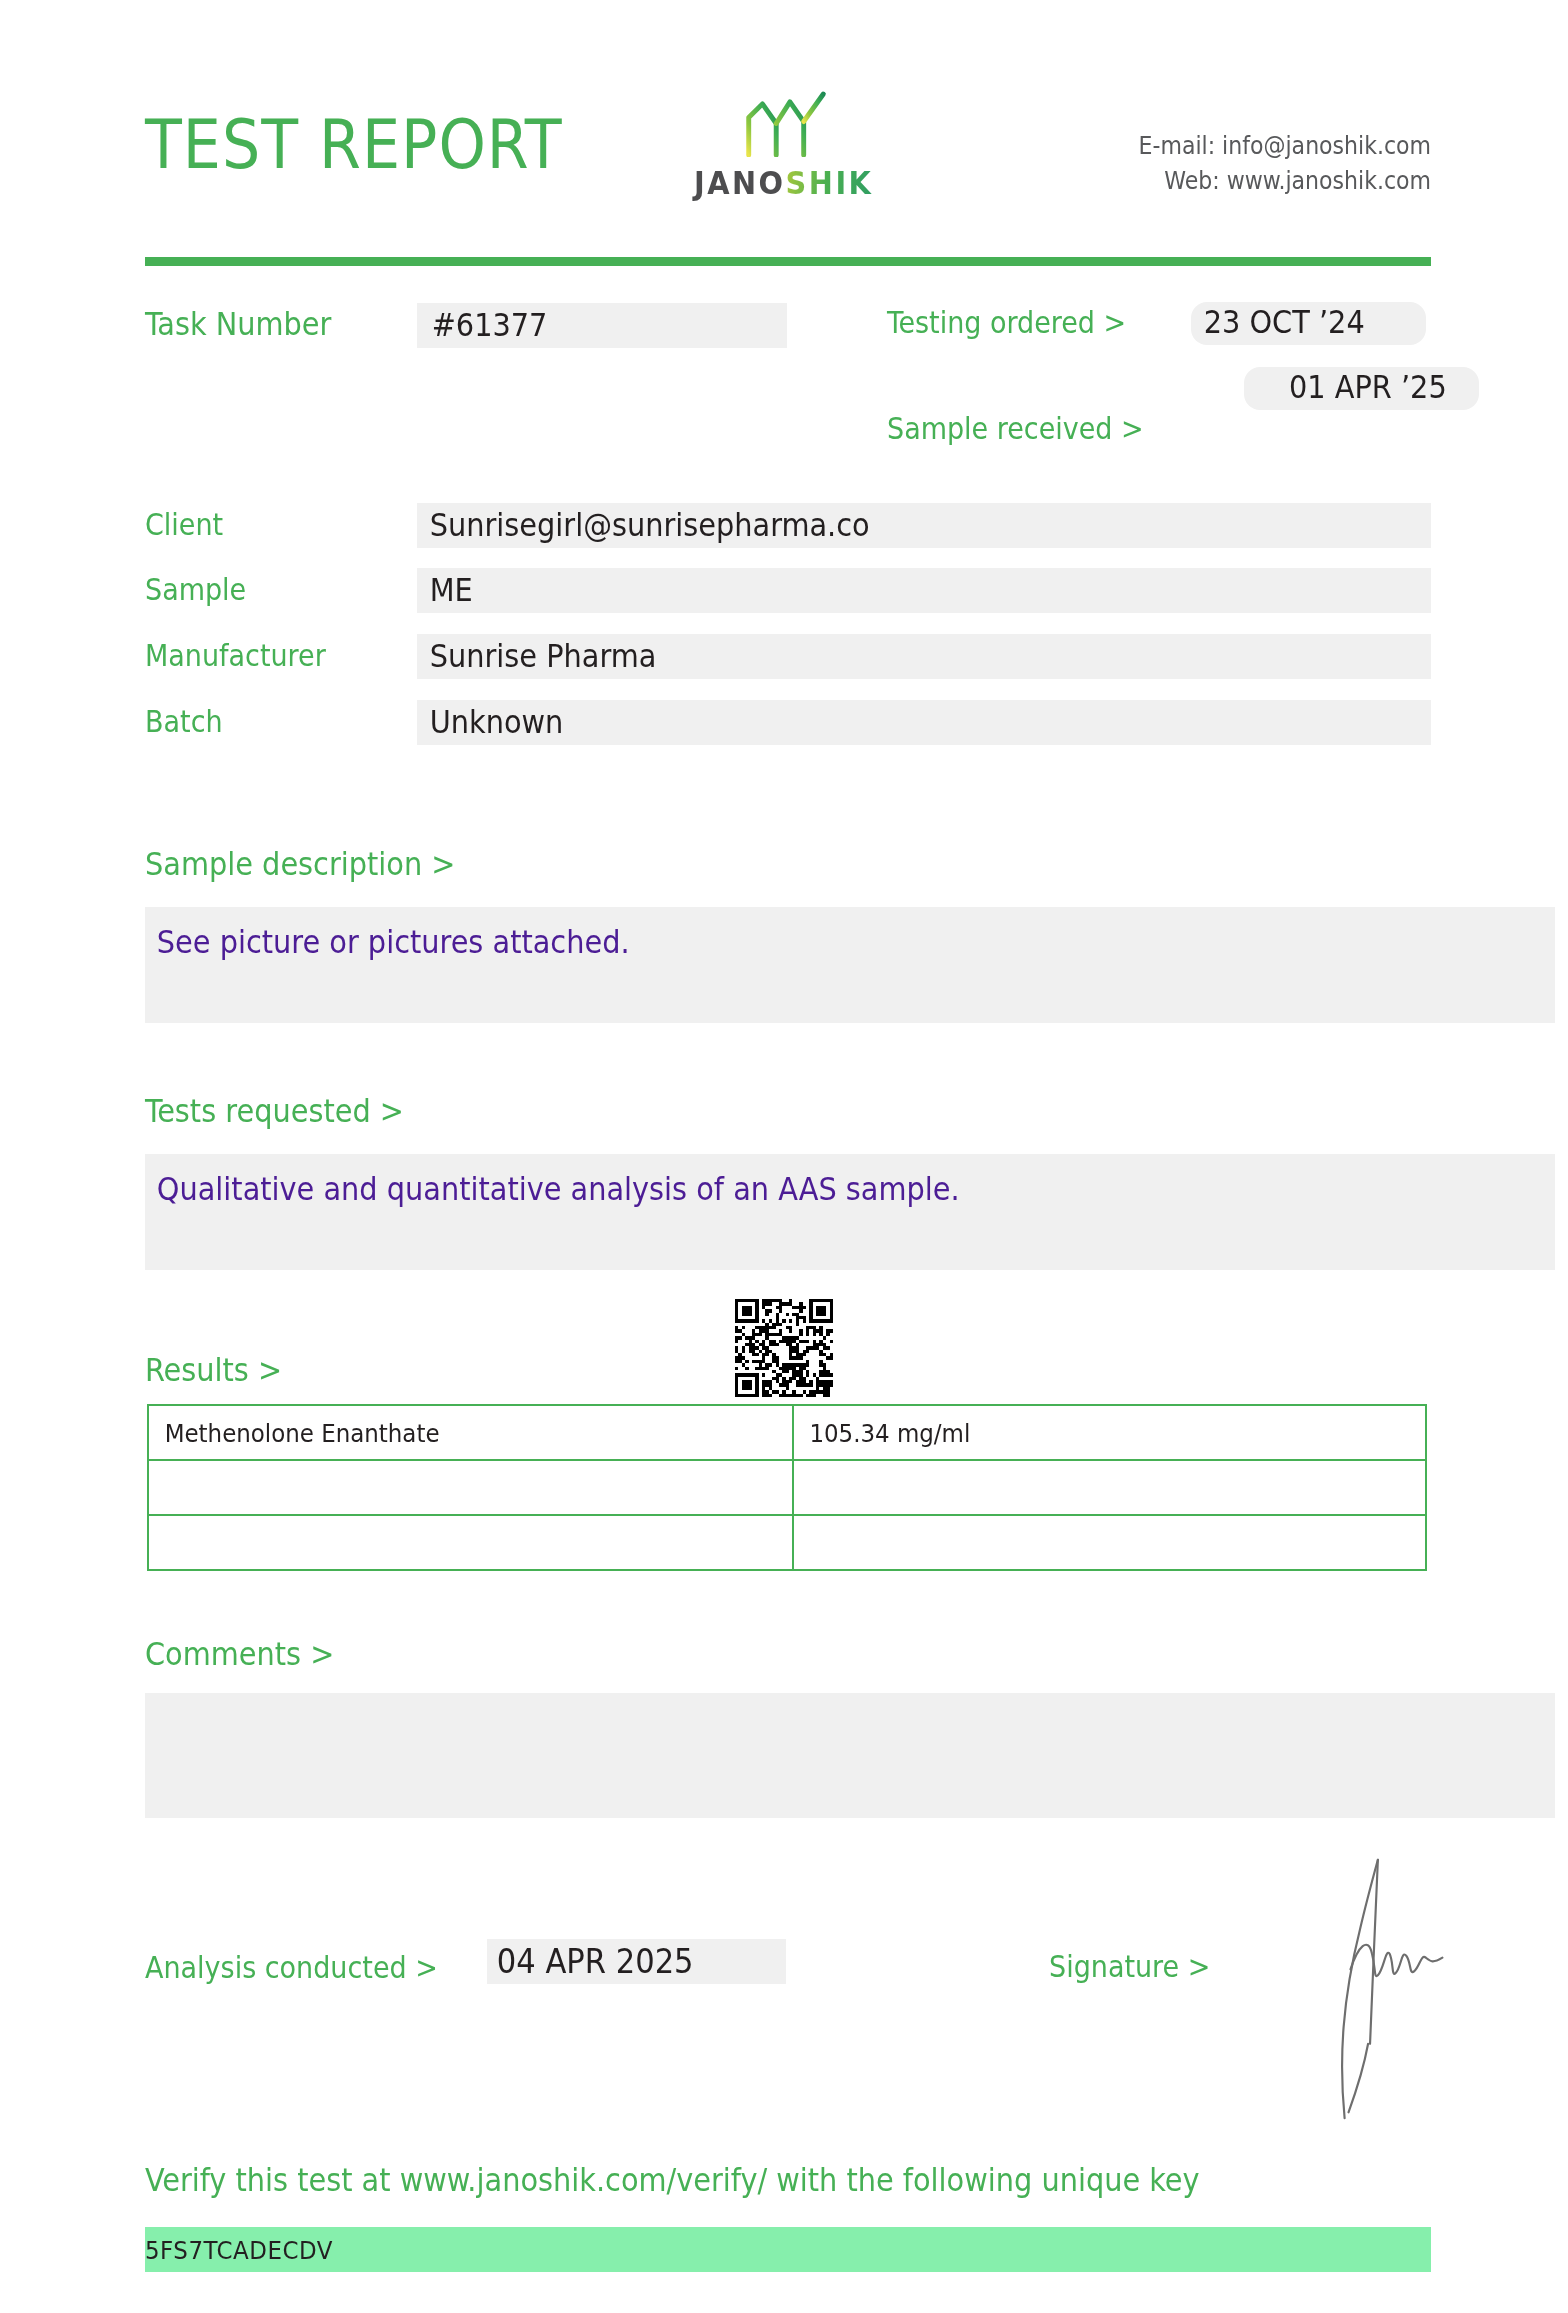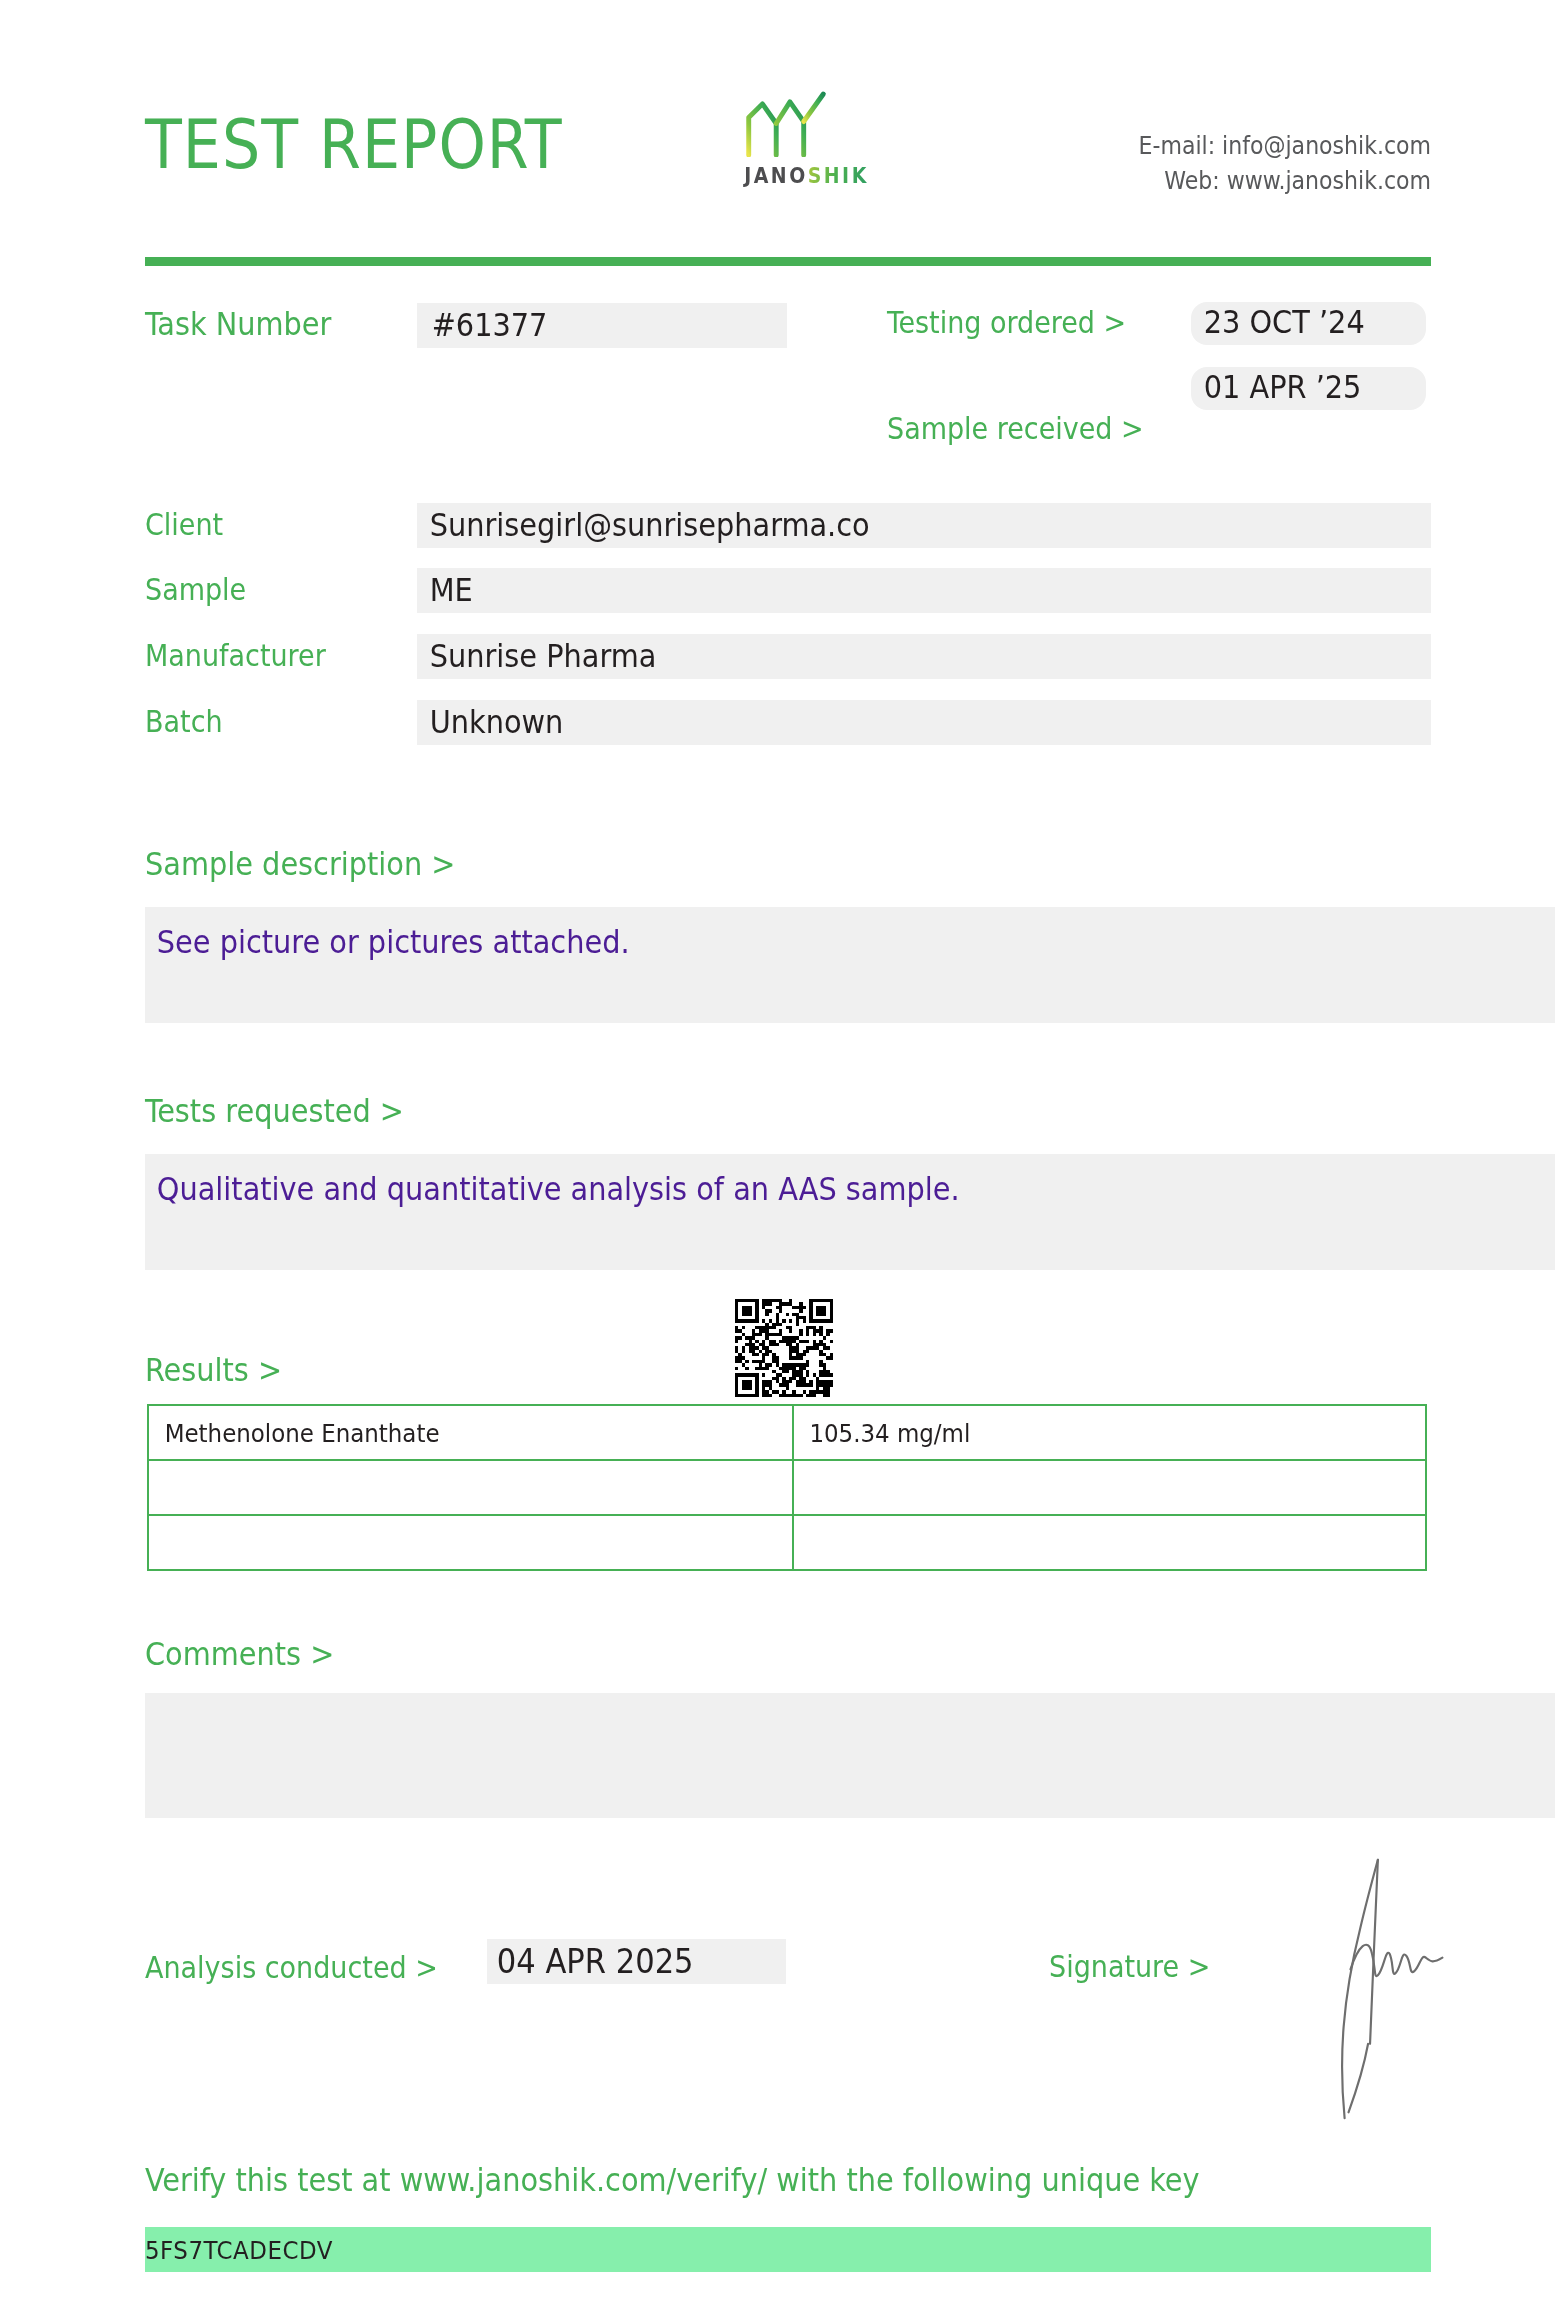--- a/index.html
+++ b/index.html
@@ -46,22 +46,21 @@
   }
   .brand-mark {
     position: absolute;
     left: 39px; top: 2px;
     width: 108px; height: 67px;
   }
   .brand-word {
     position: absolute;
     left: 0px; top: 76px;
     width: 225px;
-    text-align: center;
-    font-size: 21px;
+    font-size: 32px;
     letter-spacing: 2.5px;
     font-weight: 700;
     white-space: nowrap;
   }
   .brand-word .dark { color: #4d4d4f; }
   .brand-word .grad {
     background: linear-gradient(100deg, #a8c83c 0%, #4cb050 45%, #2e9d63 100%);
     -webkit-background-clip: text;
     background-clip: text;
     color: #3ca85c;
@@ -110,21 +109,21 @@
     background: #f0f0f0;
     font-size: 32px;
     padding: 1px 0 0 12.7px;
     box-sizing: border-box;
     white-space: nowrap;
     border-radius: 16px;
   }
   #ordered-label { left: 887px; top: 305px; }
   #ordered-value { left: 1191px; top: 302px; }
   #received-label { left: 887px; top: 370px; margin-top: 41px; }
-  #received-value { left: 1191px; top: 367px; }
+  #received-value { left: 1244px; top: 367px; text-align: center; }
   .dt-label-txt { font-size: 30px; color: #46b055; }
   
   .field { position: absolute; left: 145px; width: 1286px; height: 47px; }
   .field .lab {
     position: absolute;
     left: 0; top: 3.9px;
     font-size: 30px;
     color: #46b055;
     white-space: nowrap;
   }

